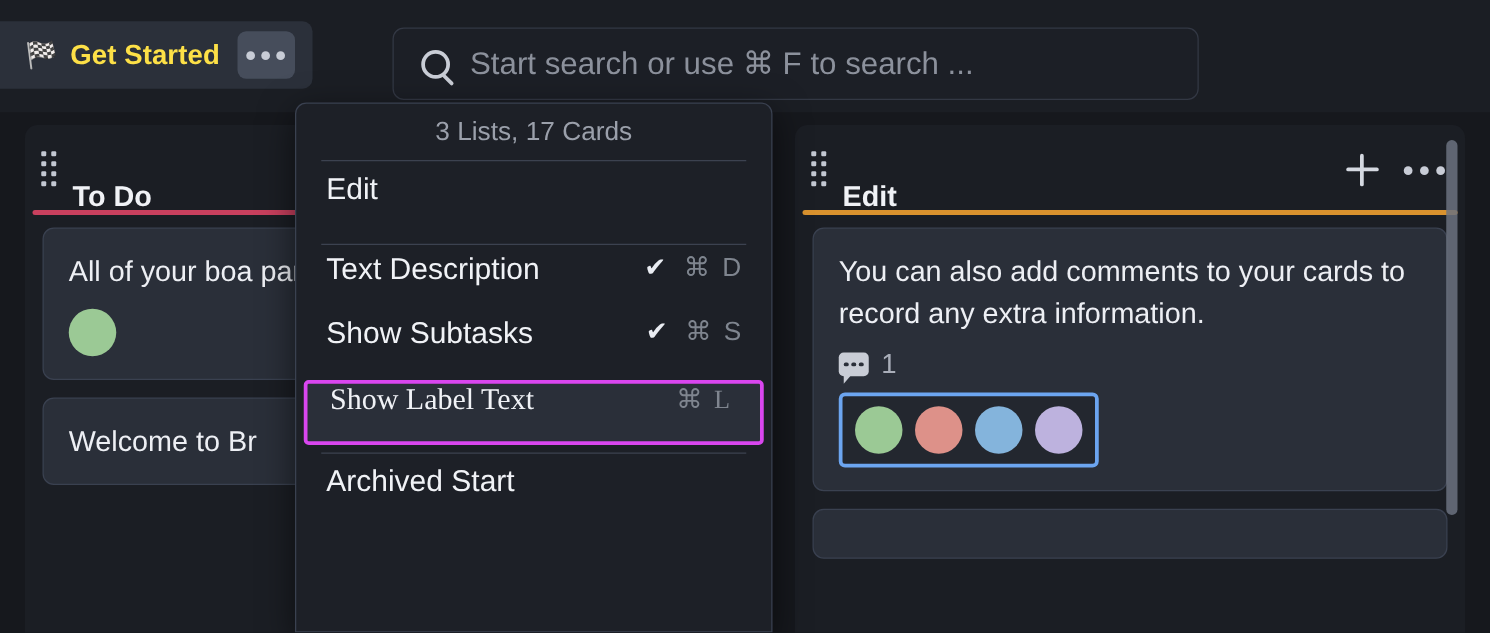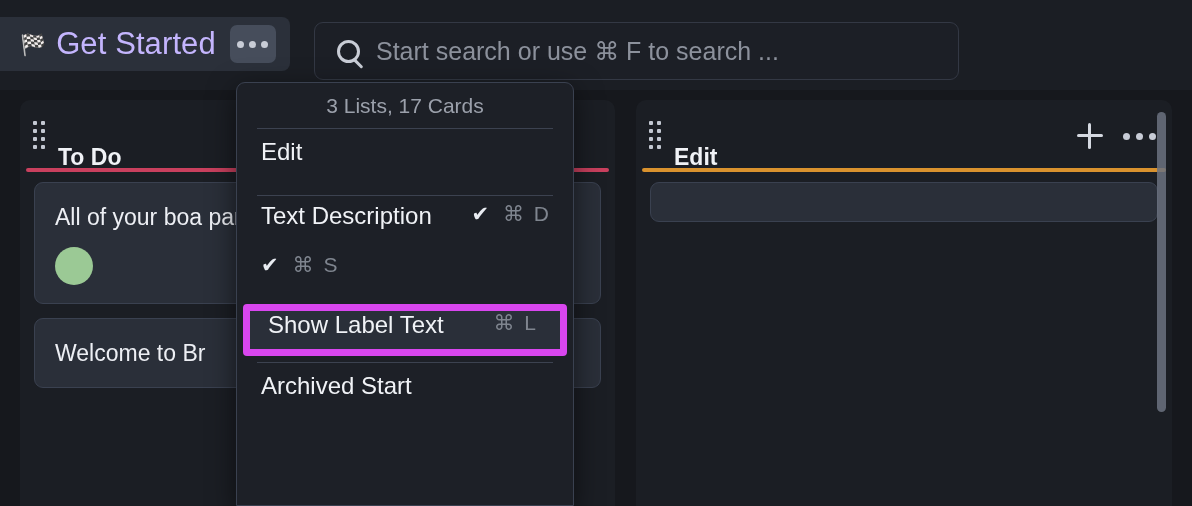--- a/index.html
+++ b/index.html
@@ -18,21 +18,21 @@
   }
   #board-tab {
     position: absolute; left: 0; top: 17px; height: 54px;
     display: flex; align-items: center; gap: 10px;
     padding: 0 14px 0 20px;
     background: #2B303A;
     border-radius: 0 8px 8px 0;
   }
   #board-tab .flag { font-size: 21px; line-height: 1; filter: grayscale(0.1); }
   #board-tab .title {
-    font-size: 31px; font-weight: normal; color: #c4b5fd; letter-spacing: .1px;
+    font-size: 22px; font-weight: bold; color: #fde047; letter-spacing: .1px;
     white-space: nowrap;
   }
   #board-menu-btn {
     width: 46px; height: 38px; border-radius: 7px; background: #464D5B;
     display: flex; align-items: center; justify-content: center; gap: 5px;
     margin-left: 4px; cursor: pointer;
   }
   #board-menu-btn .d { width: 7px; height: 7px; border-radius: 50%; background: #C8CCD6; }
 
   #searchbar {
@@ -113,41 +113,41 @@
   .label-dot { width: 38px; height: 38px; border-radius: 50%; flex: none; }
 
   
   .vscroll {
     position: absolute; right: 6px; top: 12px; width: 9px; height: 300px;
     background: #6B7280; border-radius: 5px; opacity: .85;
   }
 
   
   #menu {
-    position: absolute; left: 236px; top: 82px; width: 338px; height: 424px;
+    position: absolute; left: 236px; top: 82px; width: 382px; height: 424px;
     background: #1D2027; border: 1px solid #3A4150;
     border-radius: 9px 9px 0 0; z-index: 40;
     box-shadow: 0 8px 28px rgba(0,0,0,.55);
     padding: 0 0 0 0; overflow: hidden;
   }
   #menu .menu-head {
     text-align: center; font-size: 21px; color: #9BA0AB;
     padding: 11px 0 10px 0;
   }
   #menu .sep { height: 1px; background: #3C4250; margin: 0 20px; }
   .menu-item {
     display: flex; align-items: flex-start; height: 51px; padding: 0 22px 0 24px;
     font-size: 24px; color: #F0F2F6; cursor: pointer; white-space: nowrap;
   }
   .menu-item .mi-label { flex: 1; }
   .menu-item .mi-check { color: #E9ECF2; font-size: 21px; margin-right: 14px; }
   .menu-item .mi-shortcut { font-size: 21px; color: #7F858F; letter-spacing: 2px; }
   .menu-item.selected {
-    border: 7px solid #d946ef; border-radius: 4px;
-    background: #2A2F39; margin: 0 6px; height: 52px; padding-left: 18px;
+    border: 3px solid #d946ef; border-radius: 4px;
+    background: #2A2F39; margin: 0 6px; height: 52px; padding-left: 18px; font-family: Liberation Serif, serif;
   }
   .spacer-sm { height: 9px; }
   .spacer-xs { height: 6px; }
 </style>
 </head>
 <body>
 
 <div id="app">
 
   <div id="topbar">
@@ -216,20 +216,37 @@
           <span class="plus-btn"></span>
           <span class="dots-btn">
             <span class="d"></span>
             <span class="d"></span>
             <span class="d"></span>
           </span>
         </span>
         <span class="list-accent" id="accent-doing" style="background: rgb(217, 146, 46);"></span>
       </div>
       <div class="cards">
+        <div class="card">
+          <div class="card-text">You can also add comments to your cards to record any extra information.</div>
+          <div class="card-meta">
+            <span class="comment-icon">
+                <i></i>
+                <i></i>
+                <i></i>
+              </span>
+            <span class="comment-count">1</span>
+          </div>
+          <div class="labels boxed">
+            <span class="label-dot" id="doing-l0" style="background: rgb(155, 201, 149);"></span>
+            <span class="label-dot" id="doing-l1" style="background: rgb(221, 145, 137);"></span>
+            <span class="label-dot" id="doing-l2" style="background: rgb(132, 180, 220);"></span>
+            <span class="label-dot" id="doing-l3" style="background: rgb(189, 178, 222);"></span>
+          </div>
+        </div>
         <div class="card" style="height:40px">
           <div class="card-text"></div>
         </div>
       </div>
       <div class="vscroll"></div>
     </div>
 
   </div>
 
   <div id="menu">
@@ -244,20 +261,21 @@
     <div class="spacer-xs"></div>
     <div class="sep"></div>
     <div class="spacer-xs"></div>
 
     <div class="menu-item">
       <span class="mi-label">Text Description</span>
       <span class="mi-check">✔</span>
       <span class="mi-shortcut">⌘ D</span>
     </div>
     <div class="menu-item">
+      <span class="mi-label">Show Subtasks</span>
       <span class="mi-check">✔</span>
       <span class="mi-shortcut">⌘ S</span>
     </div>
     <div class="menu-item selected">
       <span class="mi-label">Show Label Text</span>
       <span class="mi-shortcut">⌘ L</span>
     </div>
 
     <div class="spacer-xs"></div>
     <div class="sep"></div>

